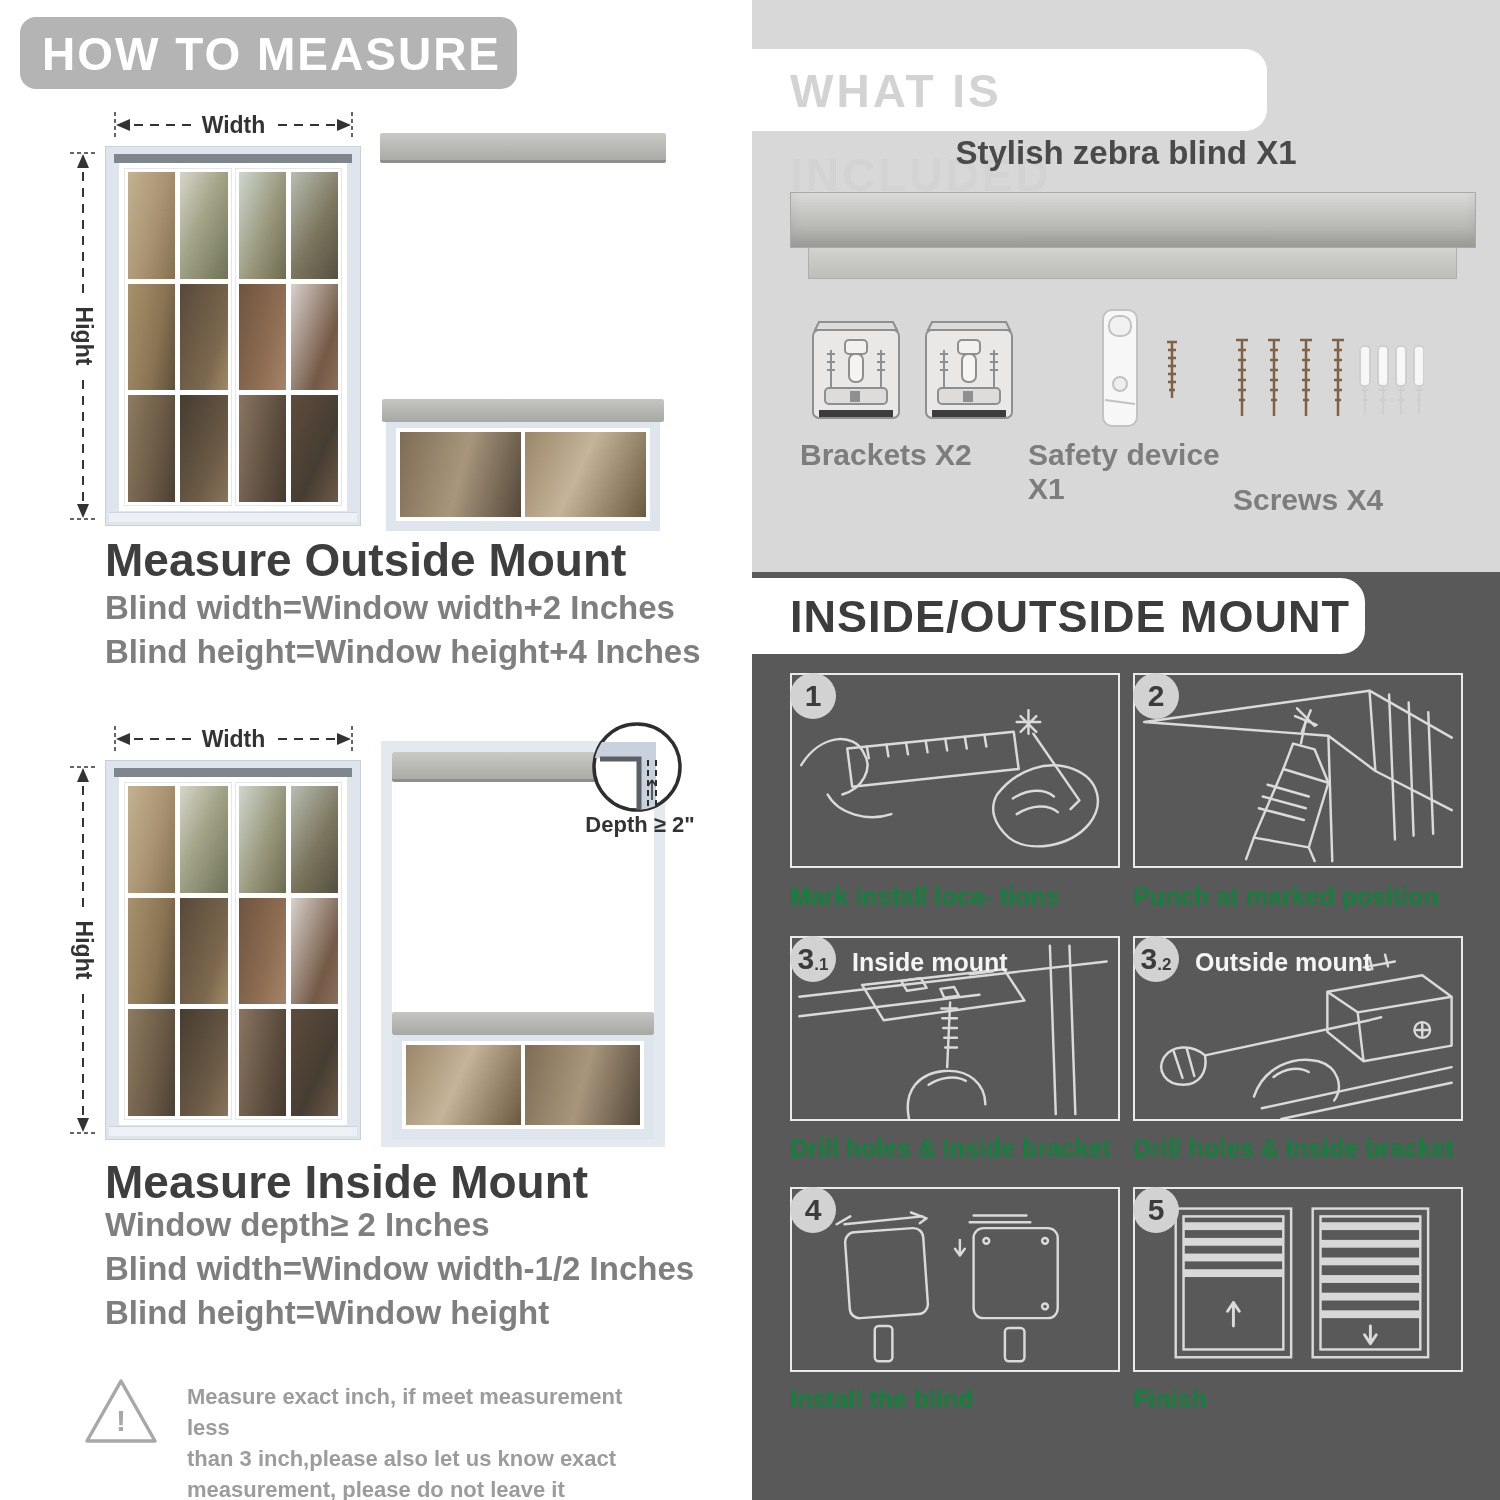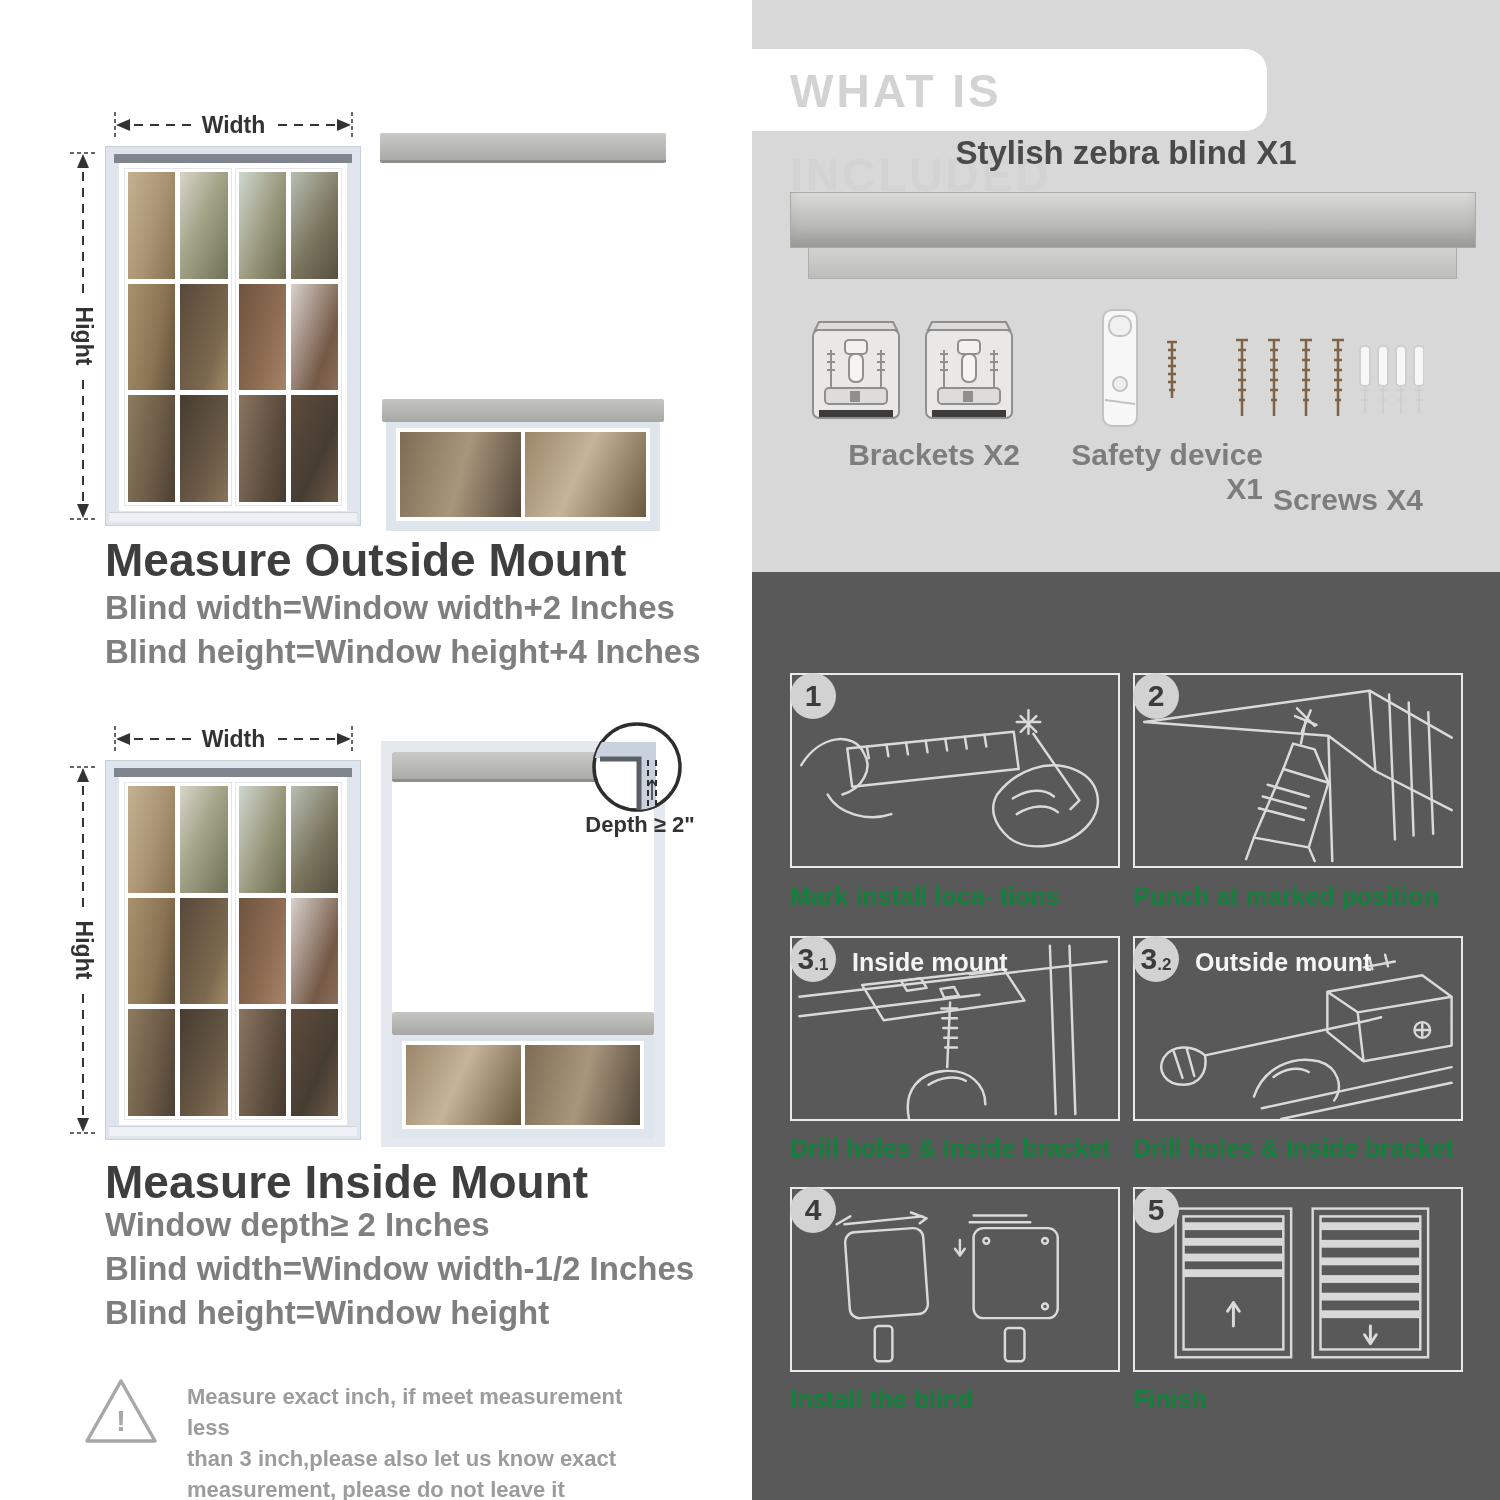--- a/index.html
+++ b/index.html
@@ -72,40 +72,41 @@
                 border-radius:0 22px 22px 0;color:#d3d3d3;font-size:46px;font-weight:bold;
                 line-height:84px;padding-left:38px;letter-spacing:3px;box-sizing:border-box;margin-top:41px;}
   .product-label{position:absolute;left:752px;top:134px;width:748px;text-align:center;
                  font-size:33px;font-weight:bold;color:#4a4a4a;}
   .bar-top{position:absolute;left:790px;top:192px;width:686px;height:56px;border:1px solid #a9aaa6;
            background:linear-gradient(180deg,#dadbd8,#bcbdb9 55%,#a4a5a1);
            box-shadow:inset 0 -10px 12px rgba(0,0,0,.07);box-sizing:border-box;}
   .bar-bottom{position:absolute;left:808px;top:248px;width:649px;height:31px;border:1px solid #aeafab;border-top:none;
               background:linear-gradient(180deg,#d2d3cf,#bdbeba);box-sizing:border-box;}
   .item-icon{position:absolute;}
-  .item-label{position:absolute;top:438px;font-size:30px;font-weight:bold;color:#7d7d7d;text-align:right;}
+  .item-label{position:absolute;top:438px;font-size:30px;font-weight:bold;color:#7d7d7d;text-align:left;}
 
   .panel-dark{position:absolute;left:752px;top:572px;width:748px;height:928px;background:#595959;}
   .hdr-mount{position:absolute;left:752px;top:578px;width:613px;height:76px;background:#ffffff;
              border-radius:0 24px 24px 0;color:#3c3c3c;font-size:45px;font-weight:bold;
              line-height:78px;padding-left:38px;letter-spacing:1px;box-sizing:border-box;}
 
   .step{position:absolute;width:330px;border:2px solid #eaeaea;background:#595959;box-sizing:border-box;}
   .step svg.art{position:absolute;inset:0;width:100%;height:100%;}
   .badge{position:absolute;left:-2px;top:-2px;width:46px;height:46px;border-radius:50%;background:#d2d2d2;
          color:#3c3c3c;display:flex;align-items:center;justify-content:center;font-weight:bold;font-size:30px;}
   .badge .sub{font-size:17px;margin-top:12px;}
   .inner-label{position:absolute;left:60px;top:10px;color:#f4f4f4;font-weight:bold;font-size:25px;}
   .step-caption{position:absolute;width:370px;color:#15803d;font-weight:bold;font-size:25px;}
 </style>
 </head>
 <body>
 
 <div class="stage">
 
+  <div class="hdr-left">HOW TO MEASURE</div>
 
   <div class="h-arrow" style="left:112px;top:112px;width:243px;">
     <svg viewBox="0 0 243 26">
       <line x1="3" y1="0" x2="3" y2="26" stroke="#333" stroke-width="1.5" stroke-dasharray="4,3"></line>
       <line x1="240" y1="0" x2="240" y2="26" stroke="#333" stroke-width="1.5" stroke-dasharray="4,3"></line>
       <line x1="6" y1="13" x2="237" y2="13" stroke="#333" stroke-width="2" stroke-dasharray="9,7"></line>
       <polygon points="4,13 18,7 18,19" fill="#333"></polygon>
       <polygon points="239,13 225,7 225,19" fill="#333"></polygon>
     </svg>
     <span class="lbl">Width</span>
@@ -341,20 +342,21 @@
           </g>
       </g>
     </svg>
   </div>
 
   <div class="item-label" style="left:800px;width:220px;">Brackets X2</div>
   <div class="item-label" style="left:1028px;width:235px;">Safety device X1</div>
   <div class="item-label" style="left:1233px;width:190px;margin-top:45px;">Screws X4</div>
 
   <div class="panel-dark"></div>
+  <div class="hdr-mount">INSIDE/OUTSIDE MOUNT</div>
 
   <div class="step" style="left:790px;top:673px;height:195px;">
     <svg class="art" viewBox="0 0 330 195">
       <g stroke="#dadada" stroke-width="2.5" fill="none" stroke-linecap="round" stroke-linejoin="round">
         <path d="M55,75 L225,58 L230,96 L60,114 Z"></path>
         <path d="M75,73 l2,12 M95,71 l2,12 M115,69 l2,12 M135,67 l2,12 M155,65 l2,12 M175,63 l2,12 M195,61 l2,12"></path>
         <path d="M232,42 l16,16 M248,42 l-16,16 M240,36 v24 M228,48 h24"></path>
         <path d="M245,60 L292,128 L283,137"></path>
         <path d="M8,92 C28,60 62,58 72,80 C82,96 70,116 50,122 M35,122 C46,142 76,150 100,142"></path>
         <path d="M208,122 C228,96 260,86 286,96 C312,106 318,132 302,152 C282,176 240,182 220,166 C204,152 200,136 208,122 Z"></path>

